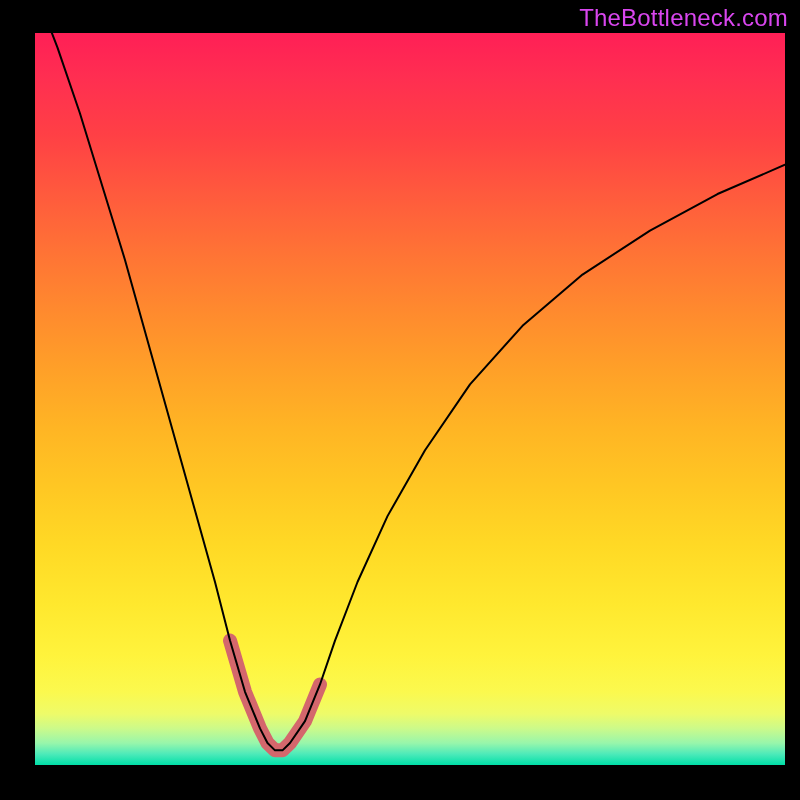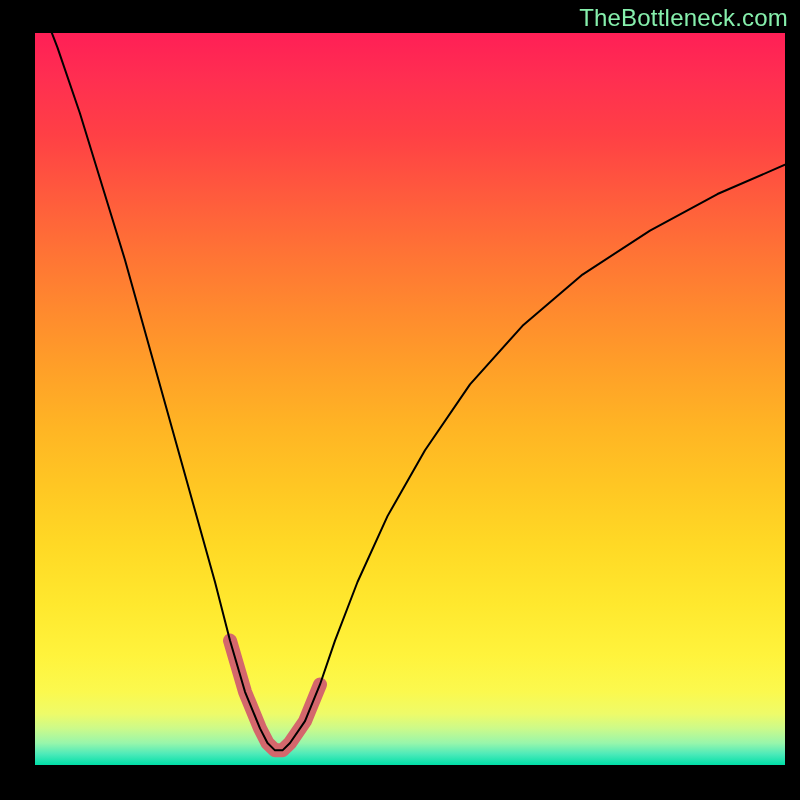--- a/index.html
+++ b/index.html
@@ -14,21 +14,21 @@
   .frame {
     position: relative;
     width: 800px;
     height: 800px;
     background: #000;
   }
   .watermark {
     position: absolute;
     top: 4px;
     right: 12px;
-    color: #86efac;
+    color: #d946ef;
     font-size: 24px;
     font-weight: 400;
     letter-spacing: 0.2px;
     z-index: 50;
   }
   .plot-area {
     position: absolute;
     left: 35px;
     top: 33px;
     width: 750px;

